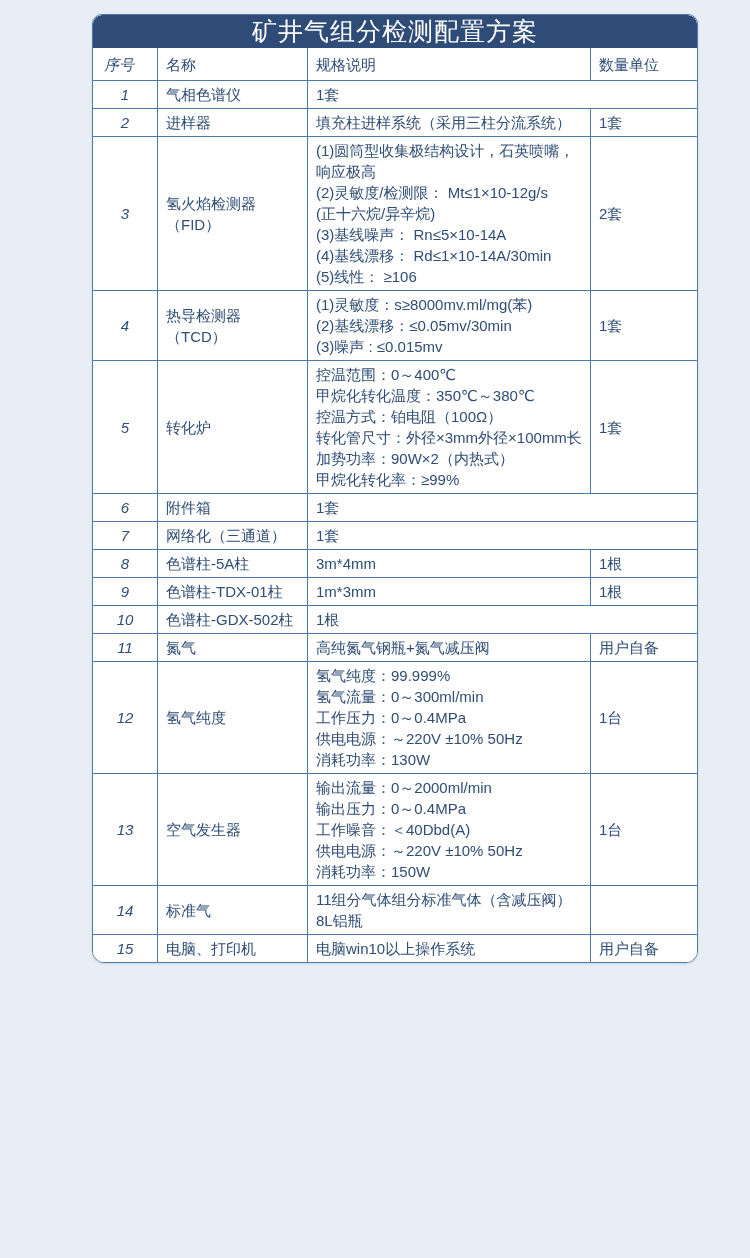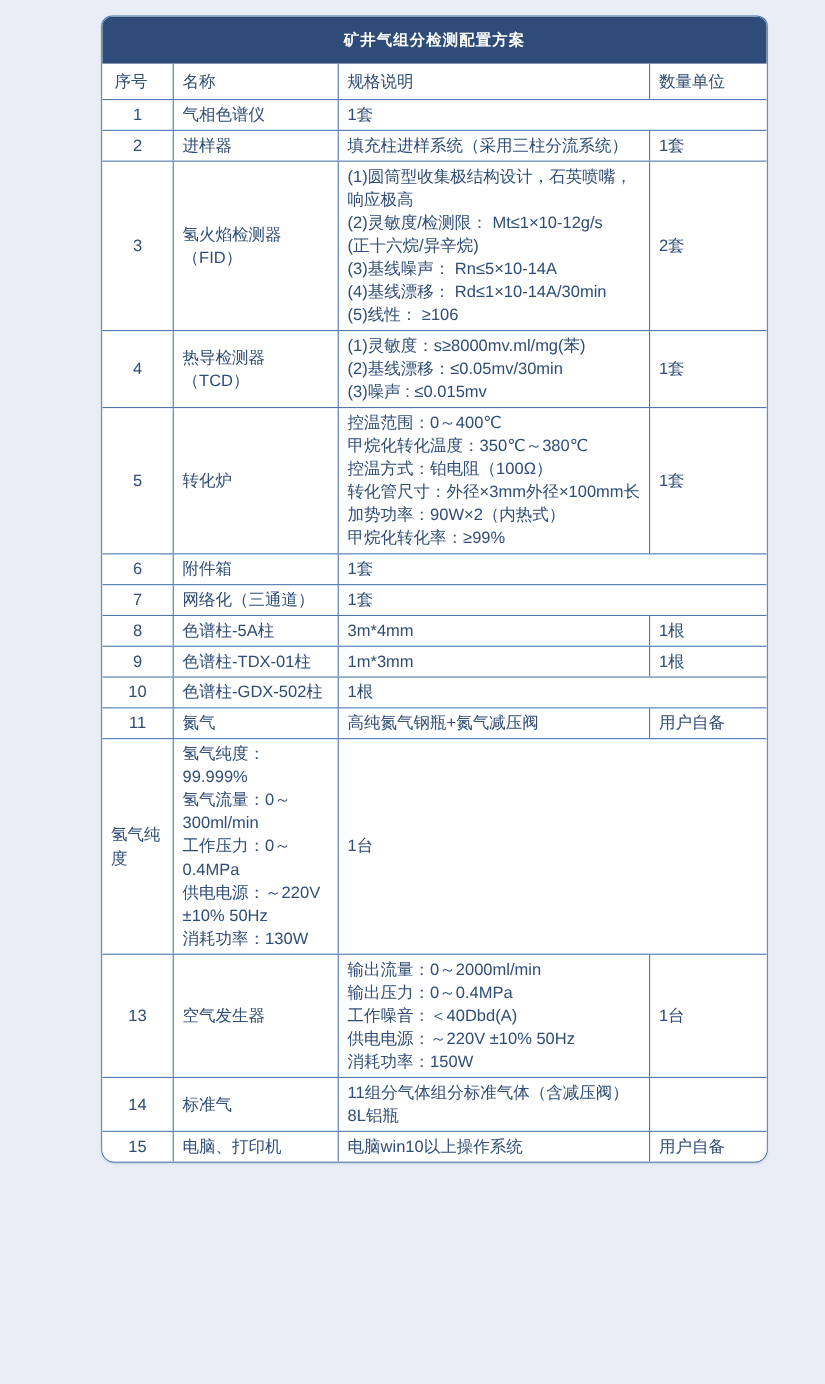--- a/index.html
+++ b/index.html
@@ -22,47 +22,47 @@
     left:92px; top:14px;
     width:606px;
     background:var(--cell);
     border:1px solid var(--border);
     border-radius:10px 10px 12px 12px;
     overflow:hidden;
     box-shadow:0 1px 2px rgba(46,76,119,0.15);
   }
   .title-bar{
     background:var(--navy);
-    height:43px;
+    height:33px;
     display:flex;
     align-items:center;
     justify-content:center;
     color:#ffffff;
-    font-size:14px;
-    font-weight:bold;
+    font-size:25px;
+    font-weight:normal;
     letter-spacing:1px;
     border-radius:9px 9px 0 0;
   }
   .tr{
     display:grid;
     grid-template-columns:65px 150px 283px 1fr;
     background:var(--cell);
   }
   .thead{min-height:32px;}
   .tbody .tr{border-top:1px solid var(--border);min-height:28px;}
   .td{
     display:flex;
     align-items:center;
     font-size:15px;
     line-height:21px;
     padding:3px 8px;
     min-width:0;
   }
   .td.sep{border-right:1px solid var(--border);}
-  .td-no{justify-content:center;padding:3px 2px;}
+  .td-no{justify-content:center;padding:3px 2px;font-style:italic;}
   .th-no{justify-content:flex-start;padding-left:11px;}
   .td-spec span{white-space:pre-line;display:block;}
   .td-qty{padding-left:8px;}
 </style>
 </head>
 <body>
 
 <div class="card">
   <div class="title-bar">矿井气组分检测配置方案</div>
 
@@ -157,20 +157,21 @@
   </div>
       <div class="tr">
     <div class="td td-no sep">11</div>
     <div class="td sep">氮气</div>
     <div class="td td-spec sep">
           <span>高纯氮气钢瓶+氮气减压阀</span>
         </div>
     <div class="td td-qty">用户自备</div>
   </div>
       <div class="tr">
+    <div class="td td-no sep">12</div>
     <div class="td sep">氢气纯度</div>
     <div class="td td-spec sep">
           <span>氢气纯度：99.999%
 氢气流量：0～300ml/min
 工作压力：0～0.4MPa
 供电电源：～220V ±10% 50Hz
 消耗功率：130W</span>
         </div>
     <div class="td td-qty">1台</div>
   </div>

